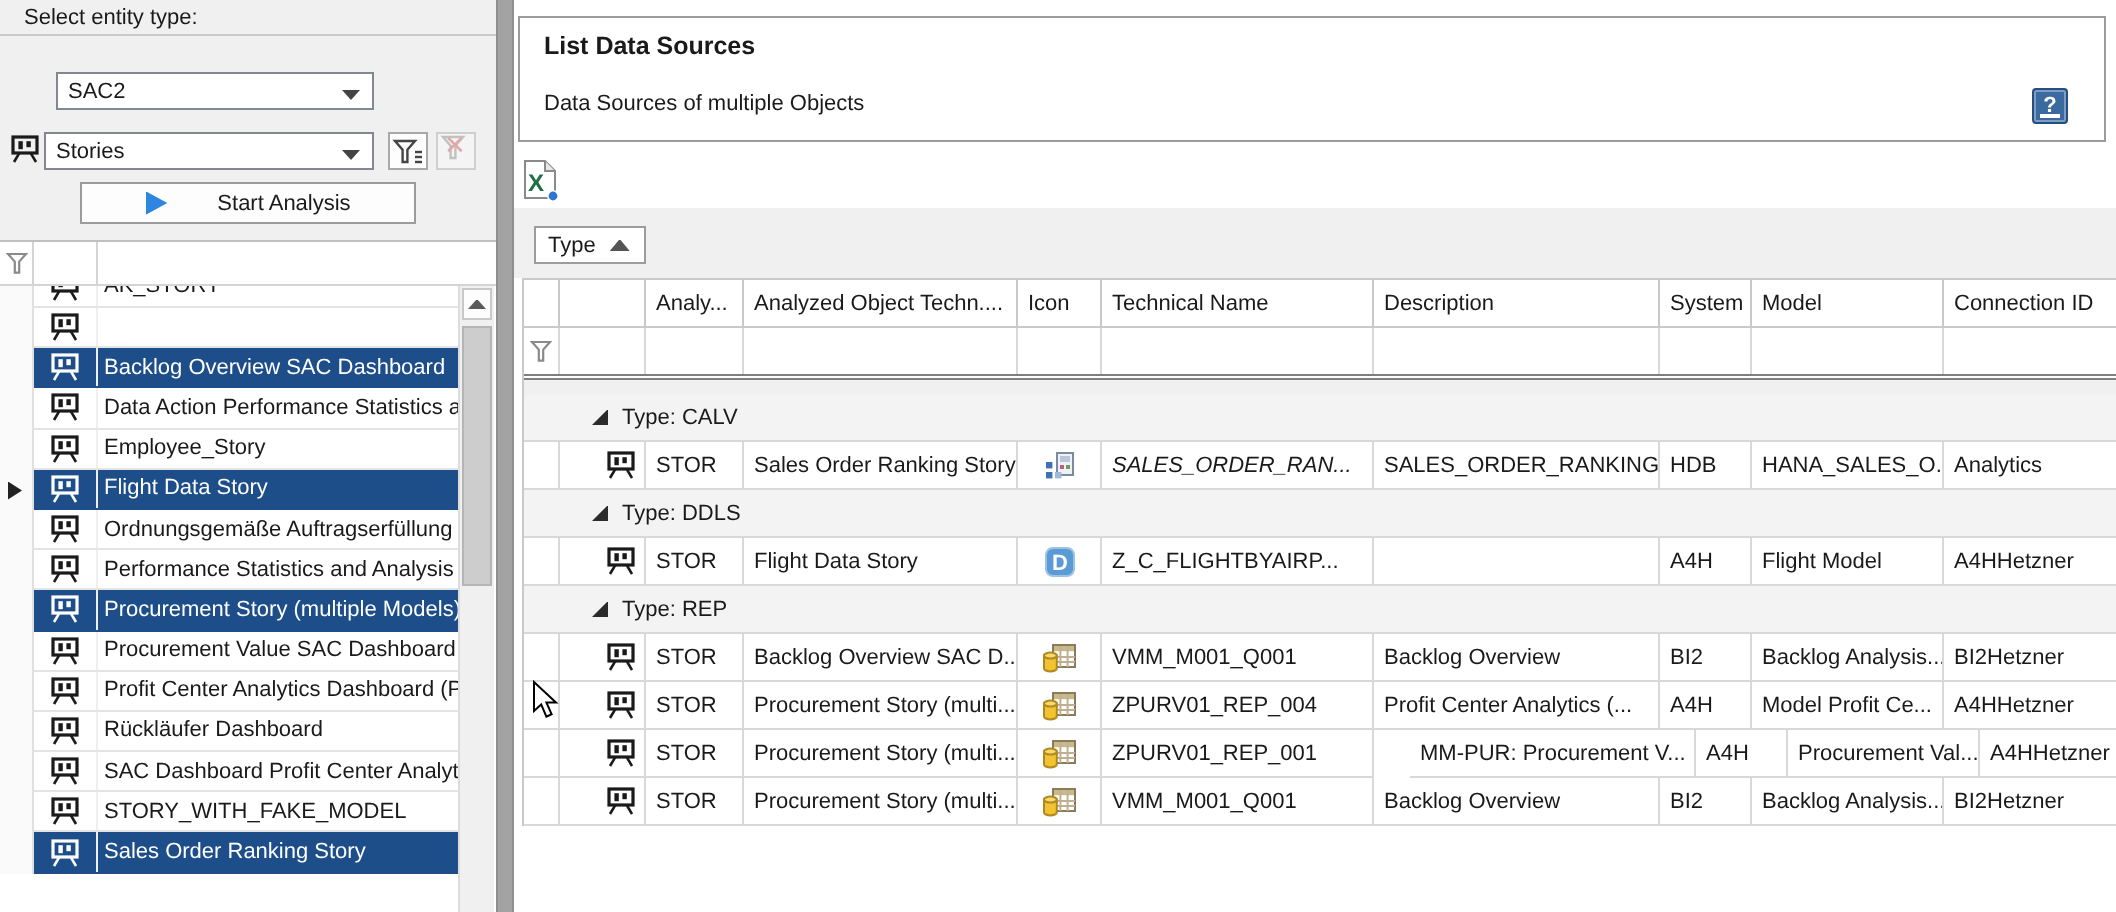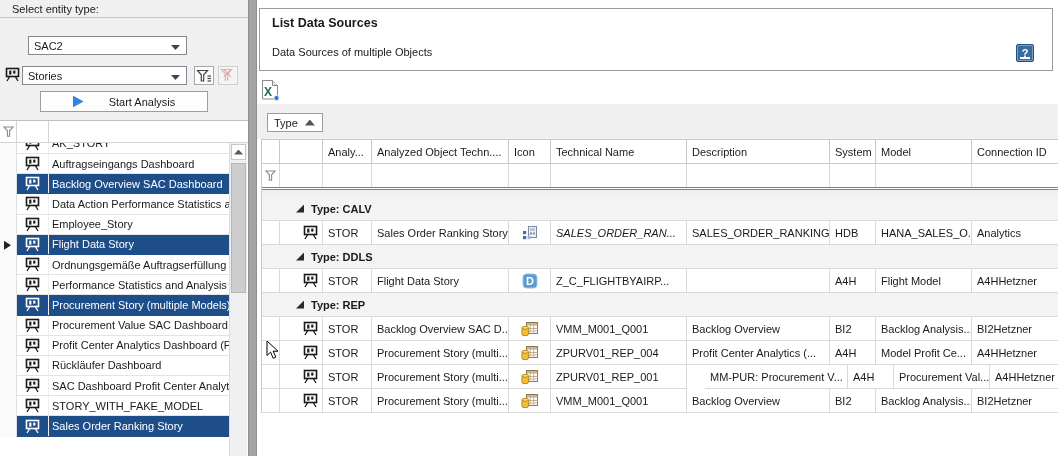--- a/index.html
+++ b/index.html
@@ -59,21 +59,21 @@
   .chip .asc { width:10px; height:6px; background:#555; clip-path:polygon(50% 0,100% 100%,0 100%); }
 
   
   .grid { position:absolute; left:4px; top:139px; width:797px; background:#fff; border-left:1px solid #c9c9c9; border-top:1px solid #c9c9c9; }
   .grow-h { display:flex; height:24px; }
   .grow-h .cell { border-right:1px solid #c9c9c9; border-bottom:1px solid #c9c9c9; display:flex; align-items:center; padding:0 5px; white-space:nowrap; overflow:hidden; background:#fff; }
   .frow { display:flex; height:23px; }
   .frow .cell { border-right:1px solid #d9d9d9; display:flex; align-items:center; justify-content:center; background:#fff; }
   .dline { height:3px; border-top:1px solid #7f7f7f; border-bottom:1px solid #7f7f7f; background:#fff; }
   .gspacer { height:7px; background:#f0f0f0; }
-  .grprow { display:flex; align-items:center; height:24px; background:#f3f3f3; border-bottom:1px solid #d9d9d9; font-weight:bold; gap:7px; padding-left:34px;text-align:right; }
+  .grprow { display:flex; align-items:center; height:24px; background:#f3f3f3; border-bottom:1px solid #d9d9d9; font-weight:normal; gap:7px; padding-left:34px;text-align:right; }
   .grprow .exp { width:8px; height:8px; background:#2b2b2b; clip-path:polygon(100% 0,100% 100%,0 100%); flex:none; }
   .drow { display:flex; height:24px; background:#fff; }
   .drow .cell { border-right:1px solid #d9d9d9; border-bottom:1px solid #d9d9d9; display:flex; align-items:center; padding:0 5px; white-space:nowrap; overflow:hidden; }
   .drow .cell.cicon { justify-content:flex-end; padding-right:3px; }
   .drow .cell.cviz { justify-content:center; }
 
   .cursor { position:absolute; left:266px; top:340px; z-index:50; pointer-events:none; }
 </style>
 </head>
 <body>
@@ -150,21 +150,20 @@
             <div class="body">
               <span class="icn">
                 <svg width="17" height="15" viewBox="0 0 17 15">
                   <rect x="2.5" y="1.5" width="12" height="8" fill="none" stroke="#1a1a1a" stroke-width="1.6"></rect>
                   <rect x="5.2" y="3.6" width="2.2" height="4" fill="#1a1a1a"></rect>
                   <rect x="9.2" y="3.6" width="2.2" height="3" fill="#1a1a1a"></rect>
                   <line x1="5.5" y1="9.8" x2="3" y2="14" stroke="#1a1a1a" stroke-width="1.3"></line>
                   <line x1="11.5" y1="9.8" x2="14" y2="14" stroke="#1a1a1a" stroke-width="1.3"></line>
                 </svg>
               </span>
-              <span class="txt">Auftragseingangs Dashboard</span>
             </div>
           </div>
           <div class="lrow sel">
             <div class="ind"></div>
             <div class="body">
               <span class="icn">
                 <svg width="17" height="15" viewBox="0 0 17 15">
                   <rect x="2.5" y="1.5" width="12" height="8" fill="none" stroke="#ffffff" stroke-width="1.6"></rect>
                   <rect x="5.2" y="3.6" width="2.2" height="4" fill="#ffffff"></rect>
                   <rect x="9.2" y="3.6" width="2.2" height="3" fill="#ffffff"></rect>

